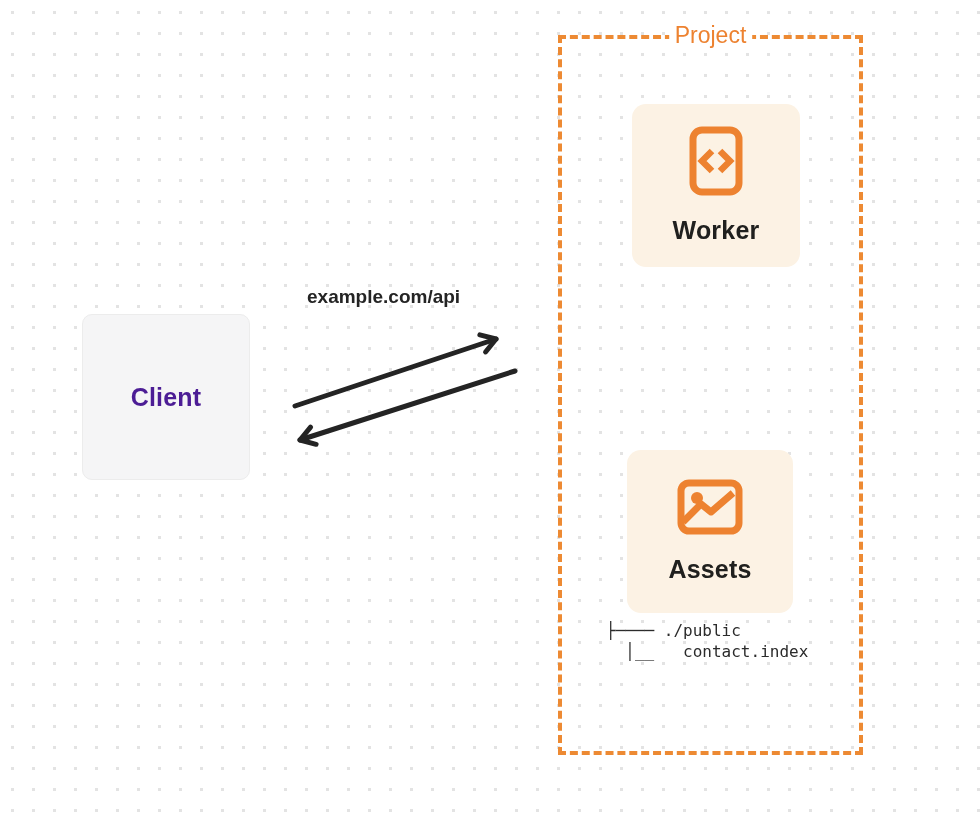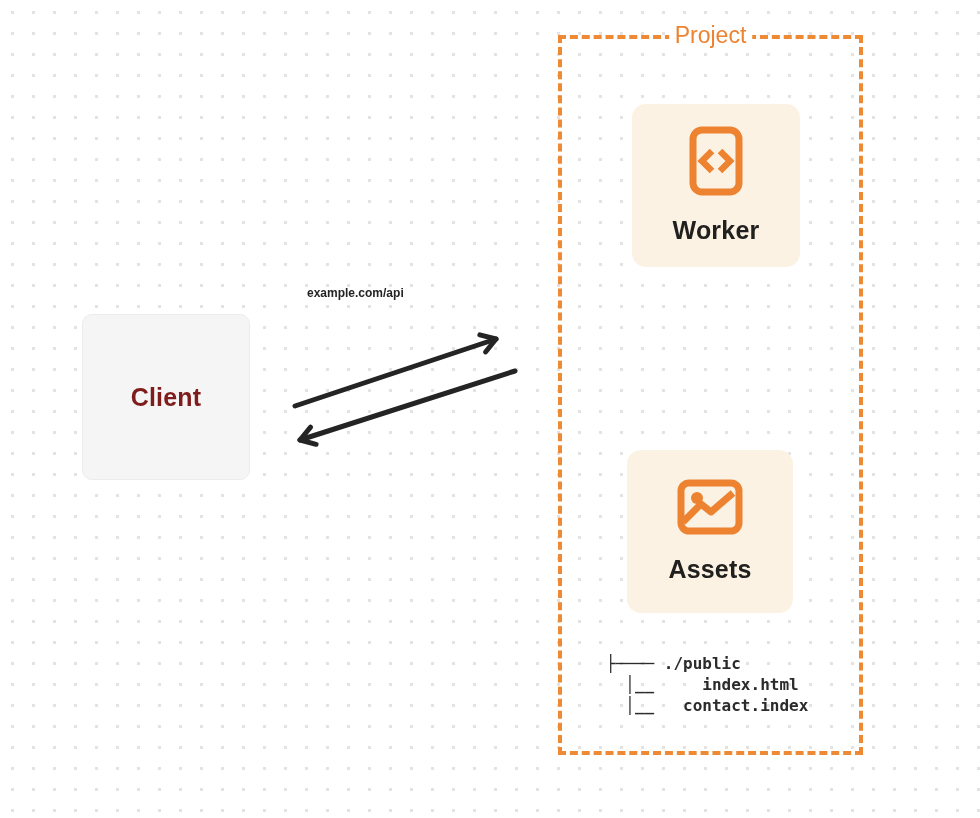--- a/index.html
+++ b/index.html
@@ -28,30 +28,30 @@
   .client-box {
     left: 82px; top: 314px;
     width: 168px; height: 166px;
     background: #f5f5f6;
     border: 1px solid #ececec;
     border-radius: 10px;
   }
   .client-box .node-label {
     font-size: 25px;
     font-weight: 700;
-    color: #7f1d1d;
+    color: #4c1d95;
     letter-spacing: 0.2px;
   }
 
   .arrows-svg { position: absolute; left: 280px; top: 315px; }
 
   .request-label {
     position: absolute;
     left: 307px; top: 286px;
-    font-size: 12px;
+    font-size: 19px;
     font-weight: 700;
     color: #242424;
   }
 
   .project-boundary {
     position: absolute;
     left: 558px; top: 35px;
     width: 305px; height: 720px;
     box-sizing: border-box;
     border: 4px dashed #ed8a33;
@@ -80,24 +80,23 @@
     font-weight: 700;
     color: #20201e;
     letter-spacing: 0.2px;
   }
 
   .file-tree {
     position: absolute;
     left: 606px; top: 620px;
     font-family: "DejaVu Sans Mono", "Liberation Mono", monospace;
     font-size: 16px;
-    font-weight: 700;
+    font-weight: 400;
     line-height: 21px;
     color: #2b2b2b;
-    margin-top: 33px;
   }
   .file-tree .tree-line { white-space: pre; }
 </style>
 </head>
 <body>
 
 <div id="canvas">
 
   <div class="node client-box">
     <span class="node-label">Client</span>
@@ -132,17 +131,16 @@
     <svg width="54" height="70" viewBox="0 0 54 70">
       <rect x="4" y="4" width="46" height="62" rx="9" fill="none" stroke="#ed8230" stroke-width="7"></rect>
       <path d="M23 25 L13 35 L23 45" fill="none" stroke="#ed8230" stroke-width="6.5" stroke-linejoin="miter"></path>
       <path d="M31 25 L41 35 L31 45" fill="none" stroke="#ed8230" stroke-width="6.5" stroke-linejoin="miter"></path>
     </svg>
     <span class="node-label">Worker</span>
   </div>
 
   <div class="file-tree">
     <div class="tree-line">├──── ./public</div>
-    <div class="tree-line">  │__     index.html</div>
     <div class="tree-line">  │__   contact.index</div>
   </div>
 
 </div>
 
 </body></html>

